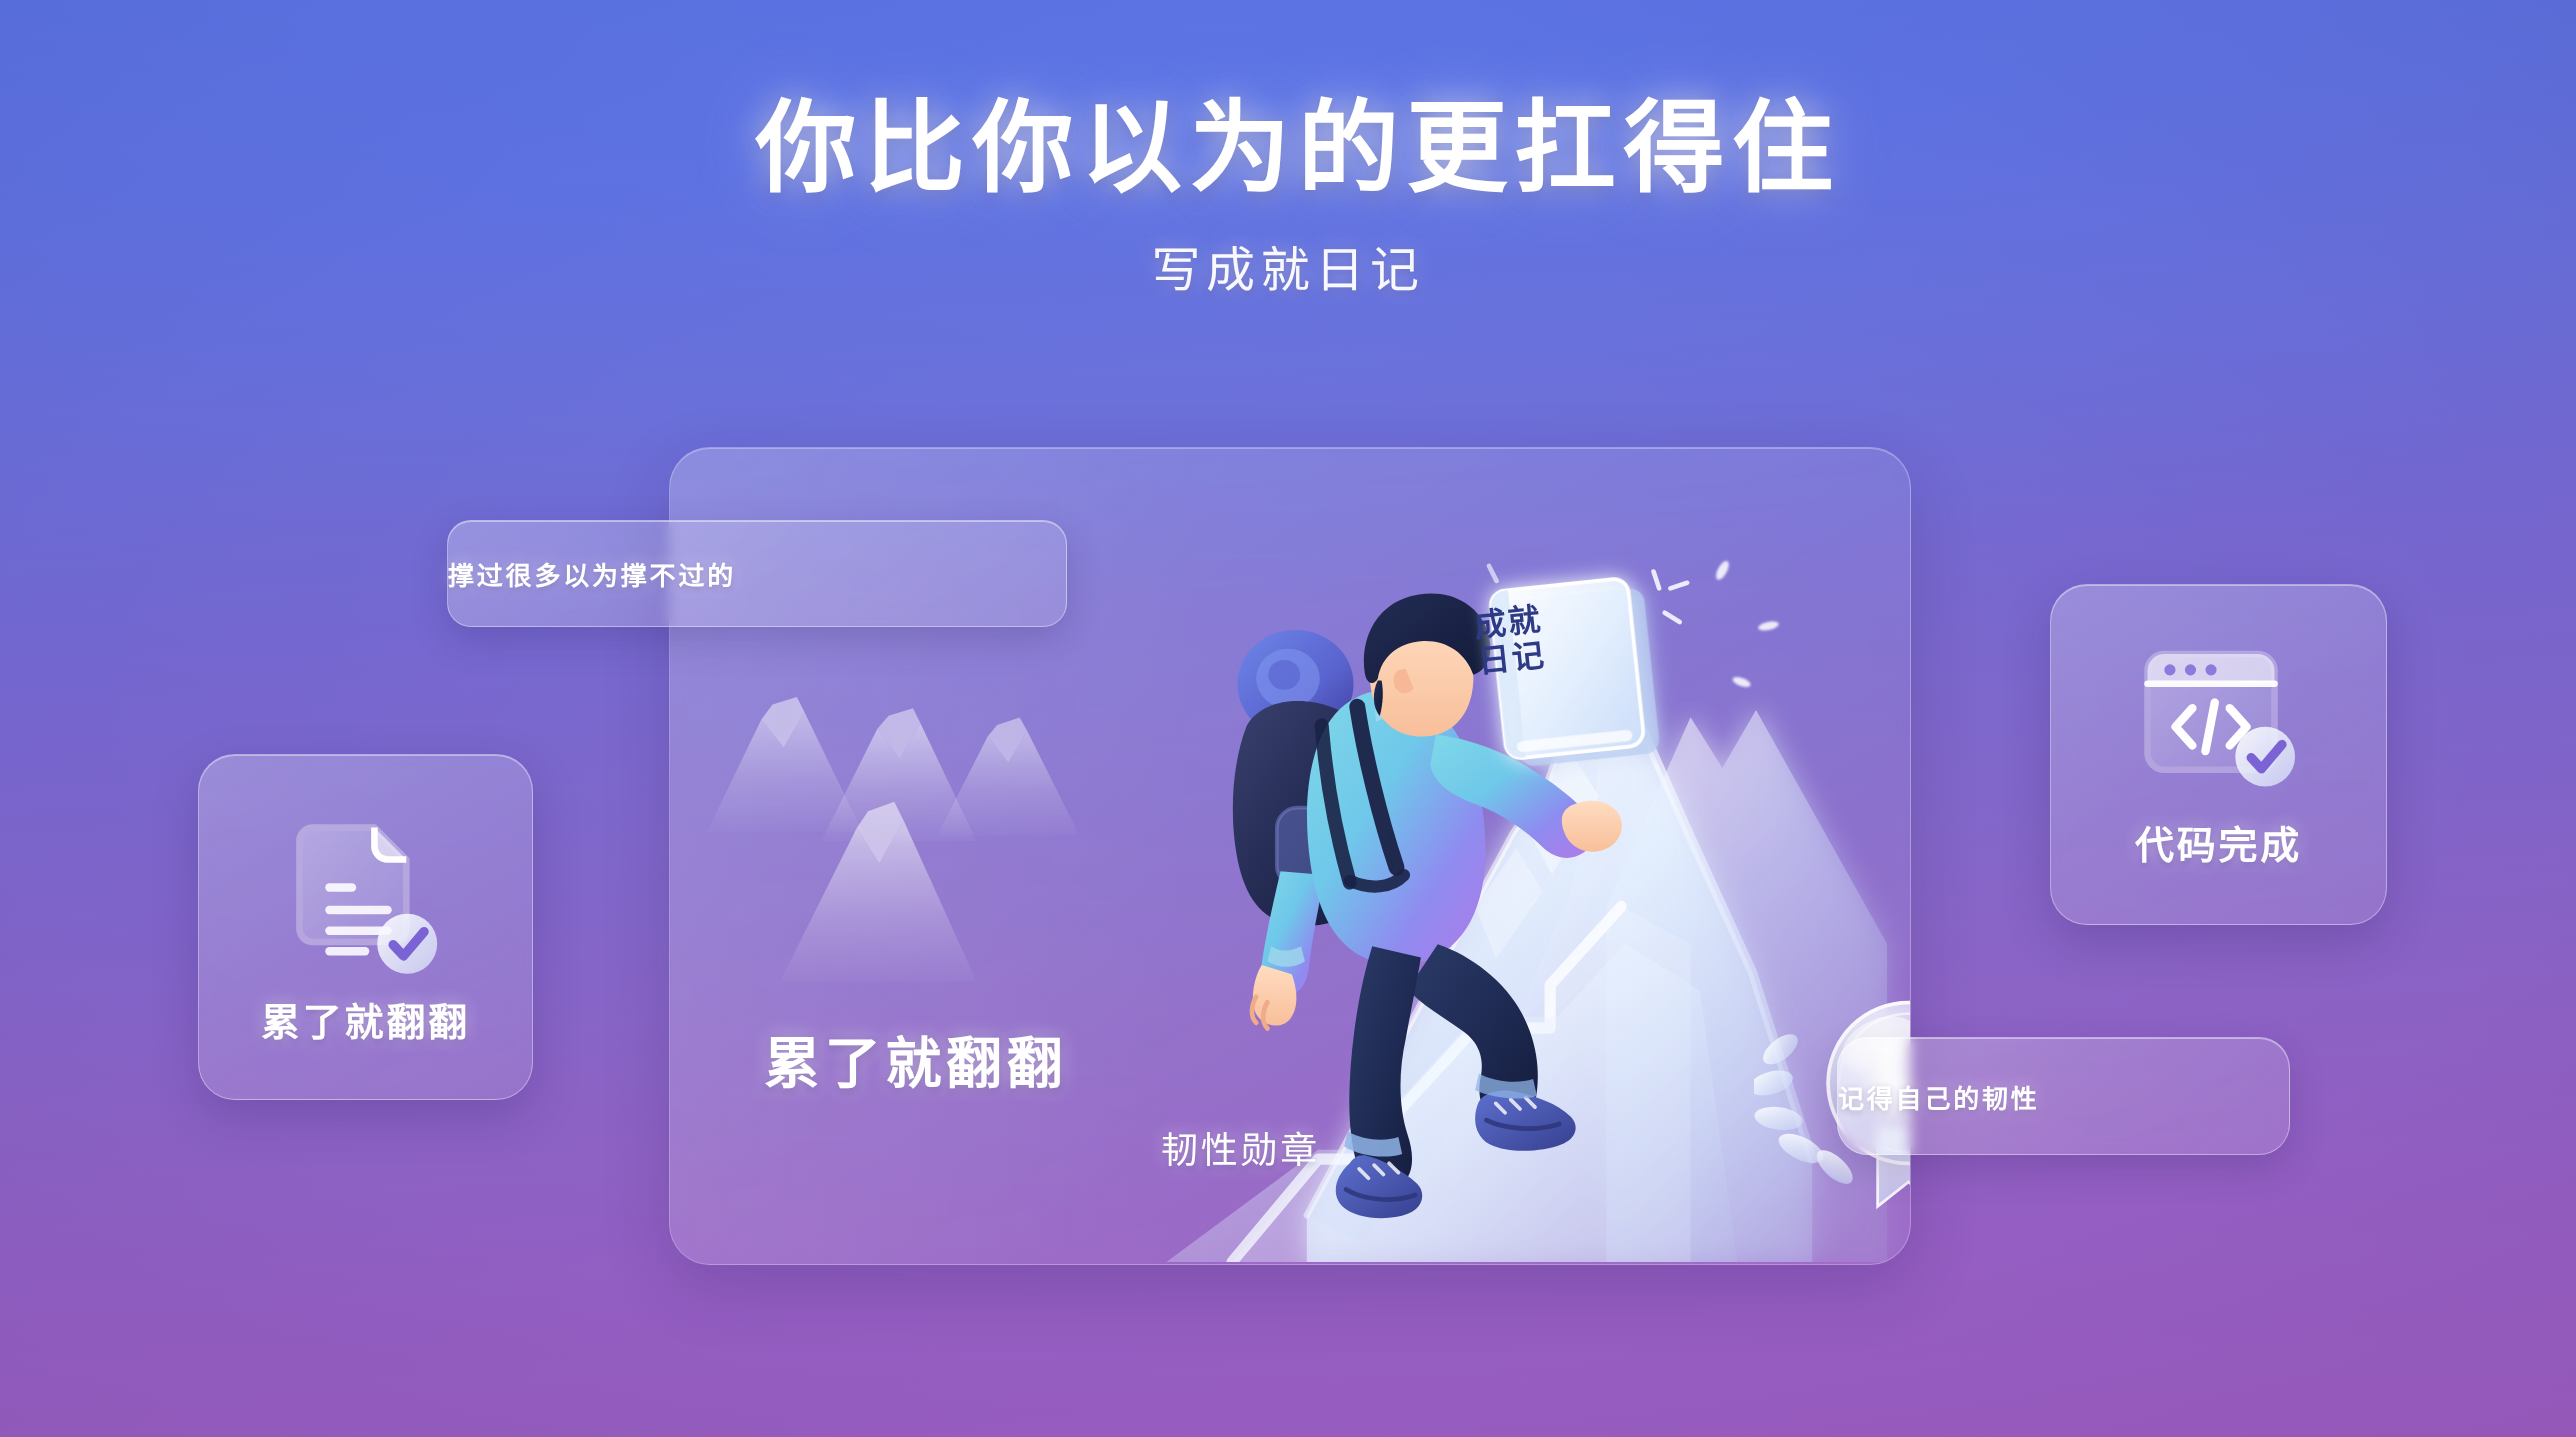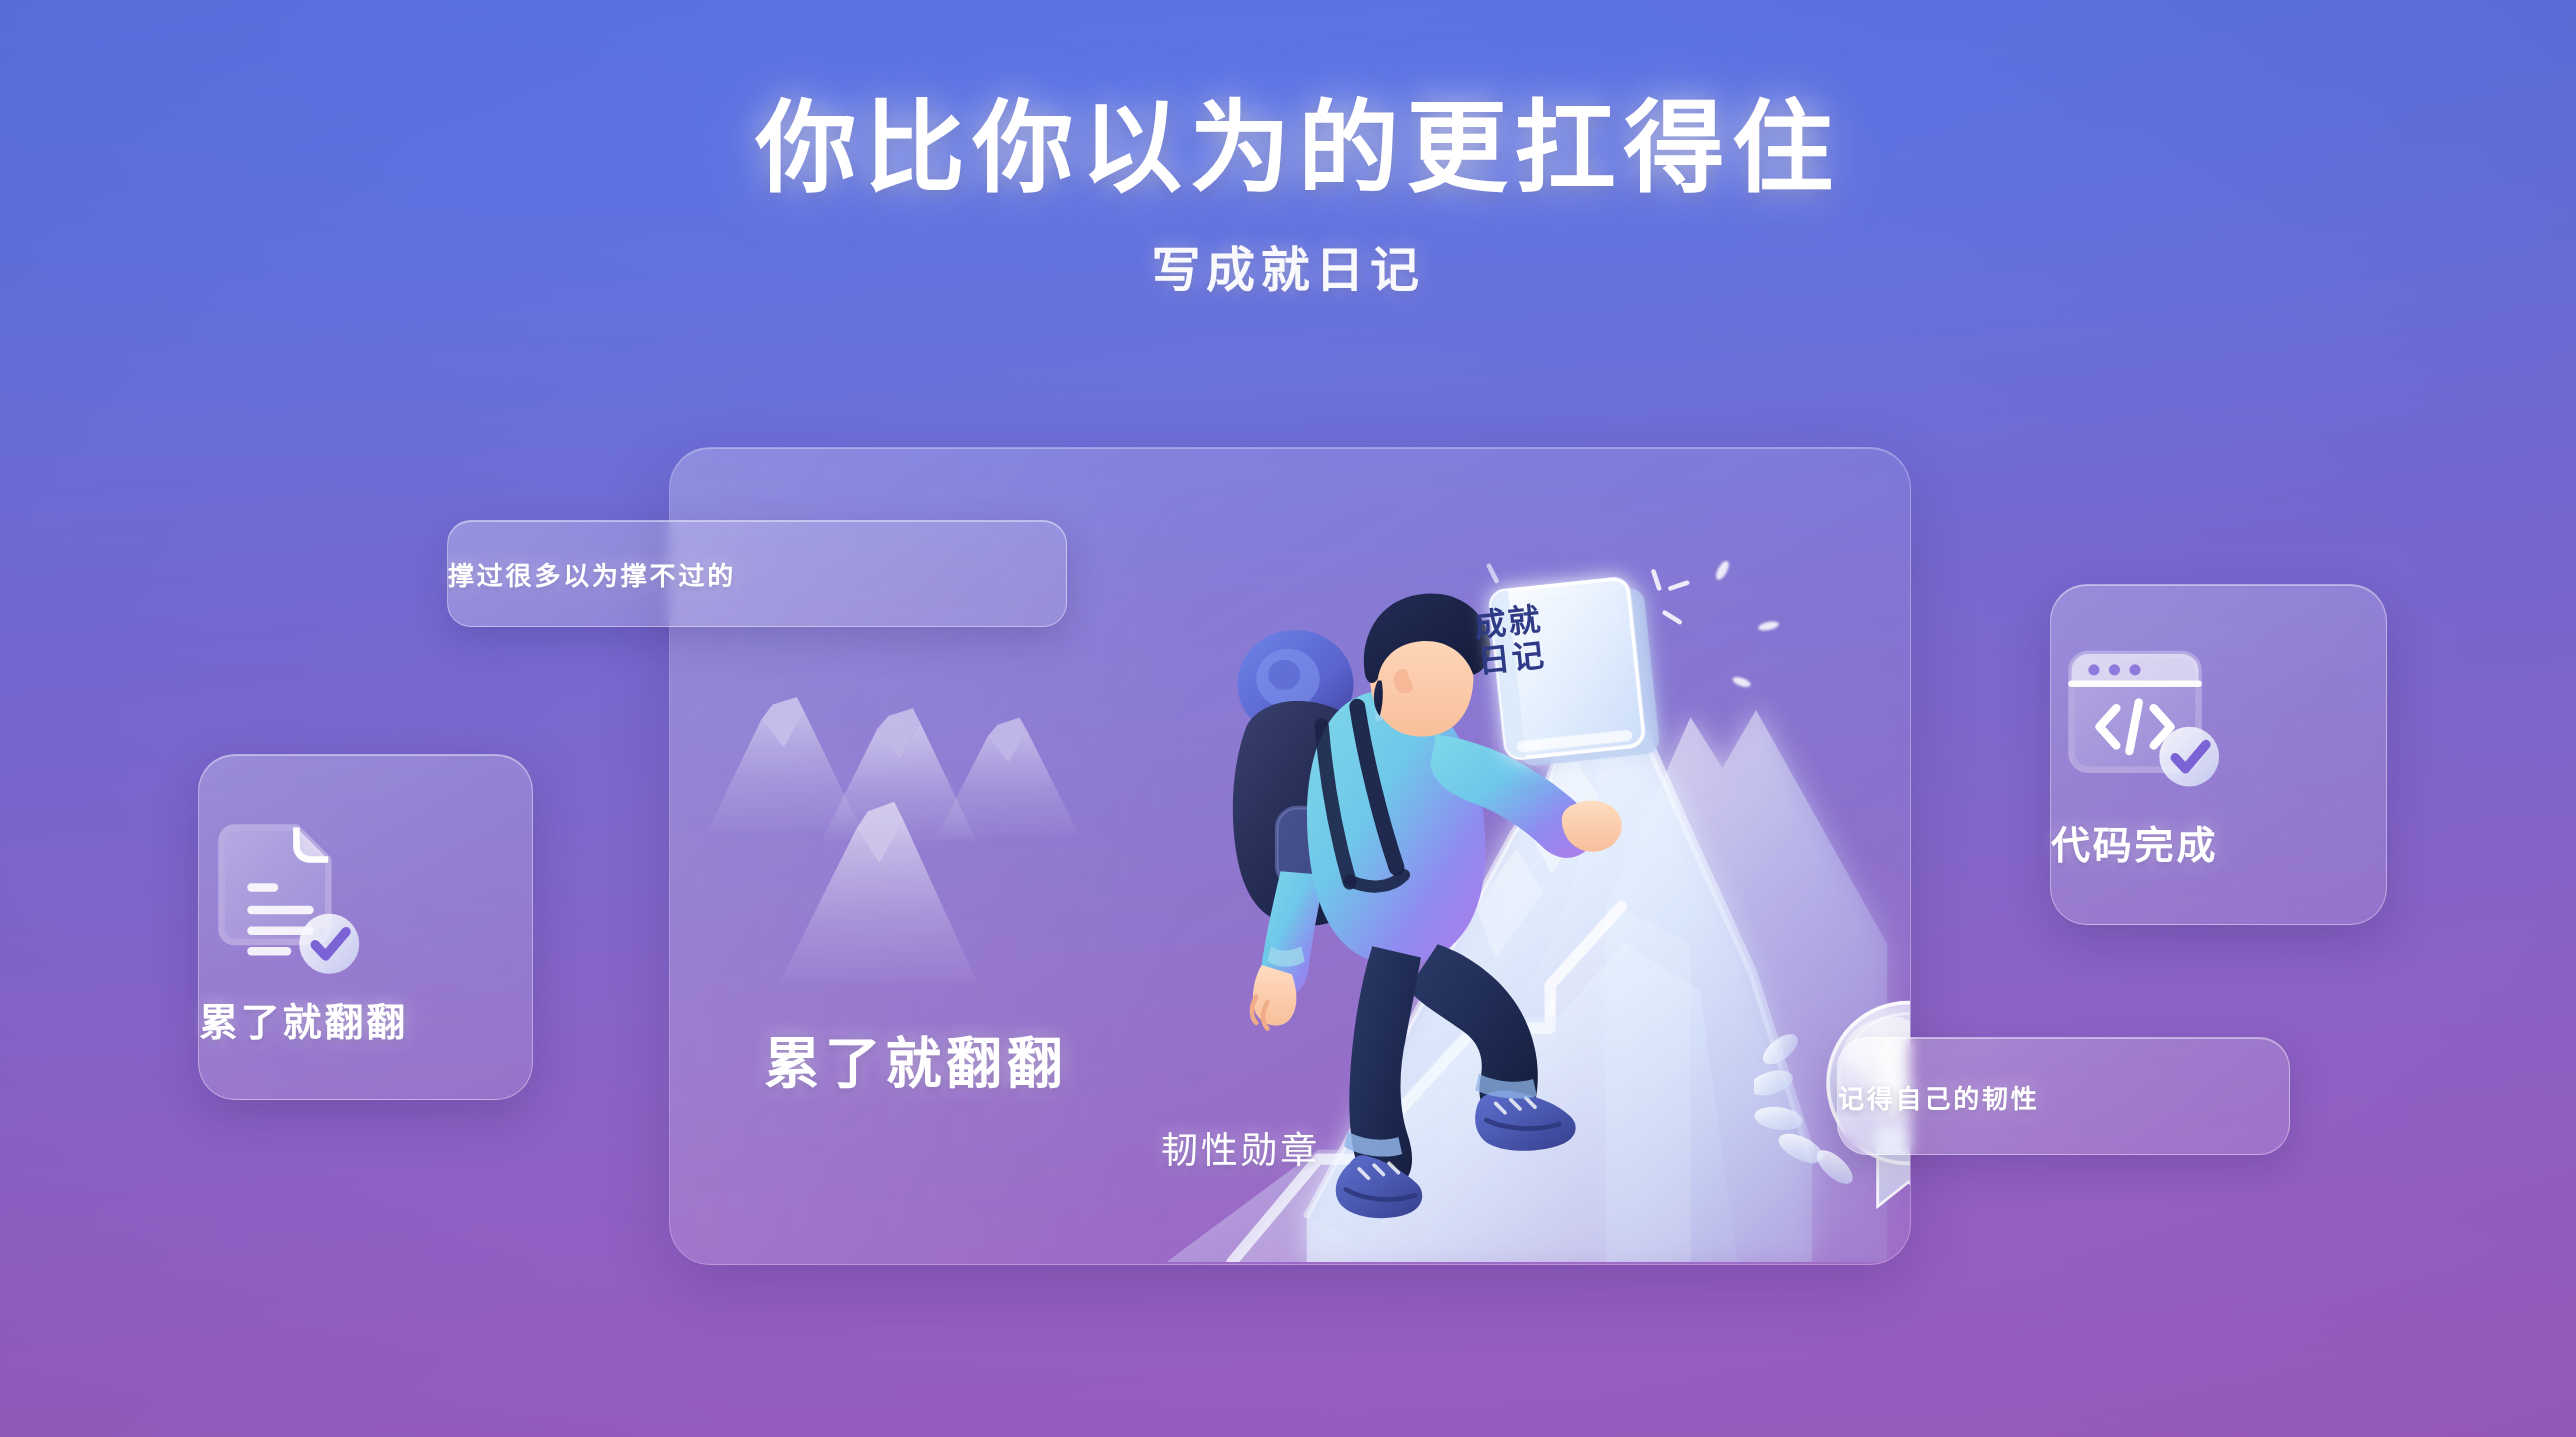--- a/index.html
+++ b/index.html
@@ -52,21 +52,21 @@
     line-height: 1.15;
     text-shadow:
       0 0 28px rgba(255,255,255,0.55),
       0 0 66px rgba(190,205,255,0.42),
       0 3.7px 17px rgba(30,20,80,0.35);
     padding-left: 20px;
   }
   .subtitle {
     margin-top: 24px;
     font-size: 49px;
-    font-weight: 700;
+    font-weight: 400;
     color: rgba(255,255,255,0.95);
     letter-spacing: 5.6px;
     text-shadow:
       0 0 17px rgba(255,255,255,0.45),
       0 1.9px 9.4px rgba(30,20,80,0.30);
   }
 
   
   .main-panel {
     position: absolute;
@@ -246,20 +246,21 @@
       rgba(255,255,255,0.25) 0%,
       rgba(255,255,255,0.16) 50%,
       rgba(255,255,255,0.11) 100%);
     border: 1.4px solid rgba(255,255,255,0.36);
     box-shadow:
       0 17px 47px rgba(40,25,90,0.22),
       inset 0 0.9px 0 rgba(255,255,255,0.42);
     backdrop-filter: blur(6.6px);
     display: flex;
     flex-direction: column;
+    align-items: center;
     justify-content: center;
     z-index: 25;
   }
   .card-left {
     left: 198px;
     top: 754px;
     width: 333px;
     height: 344px;
   }
   .card-right {

